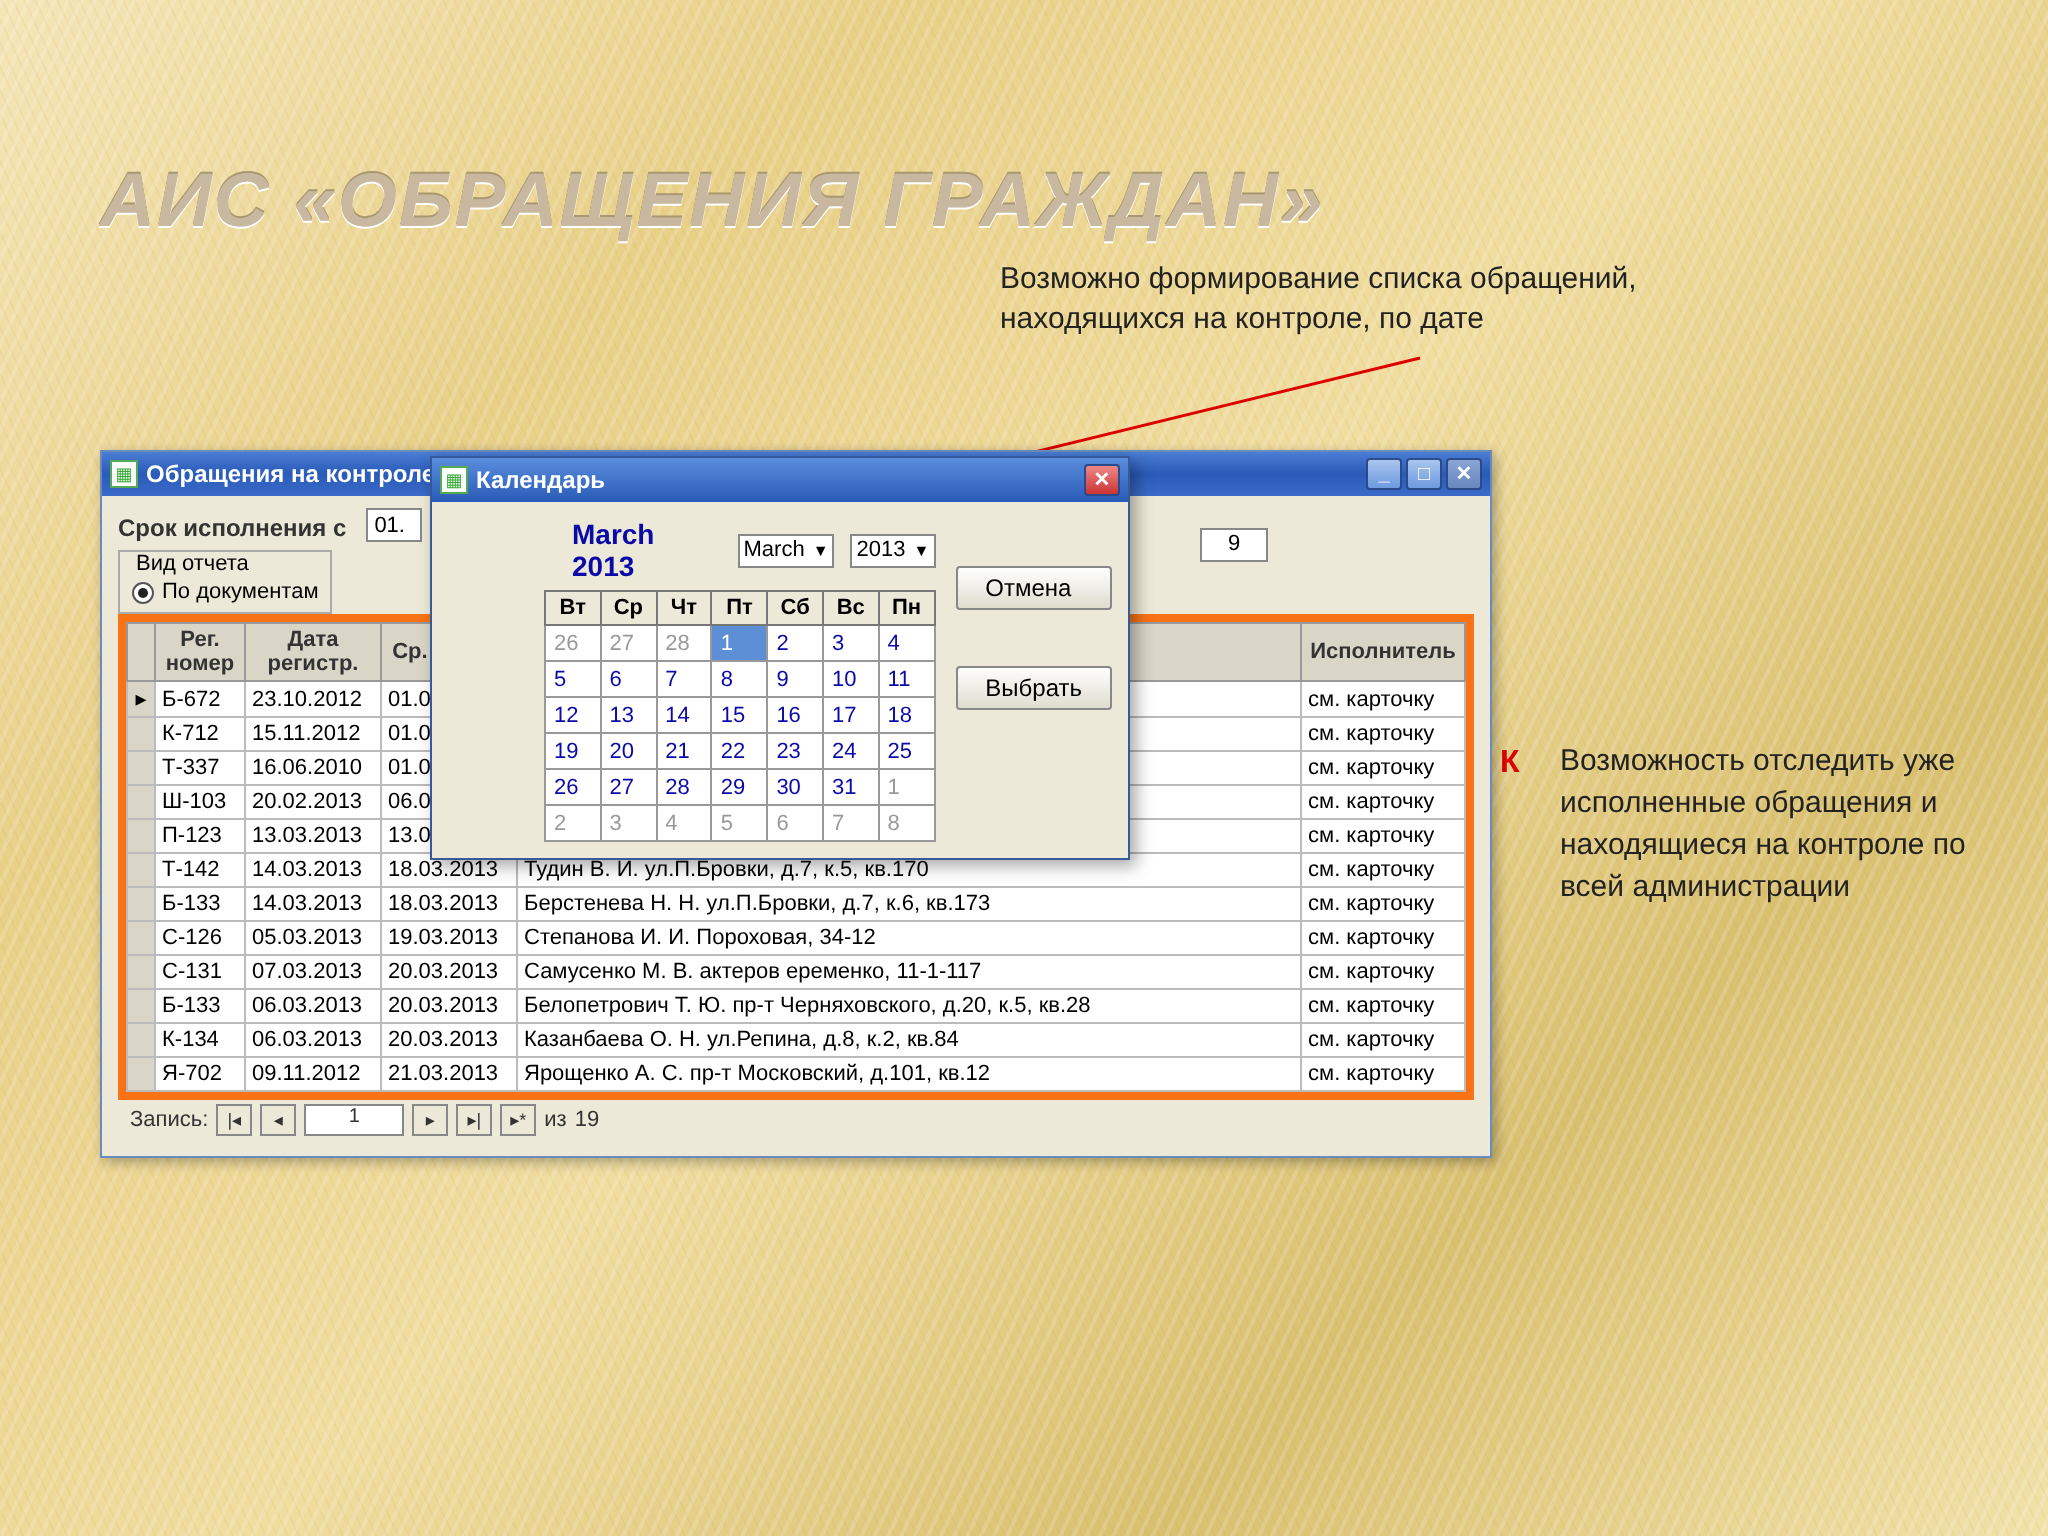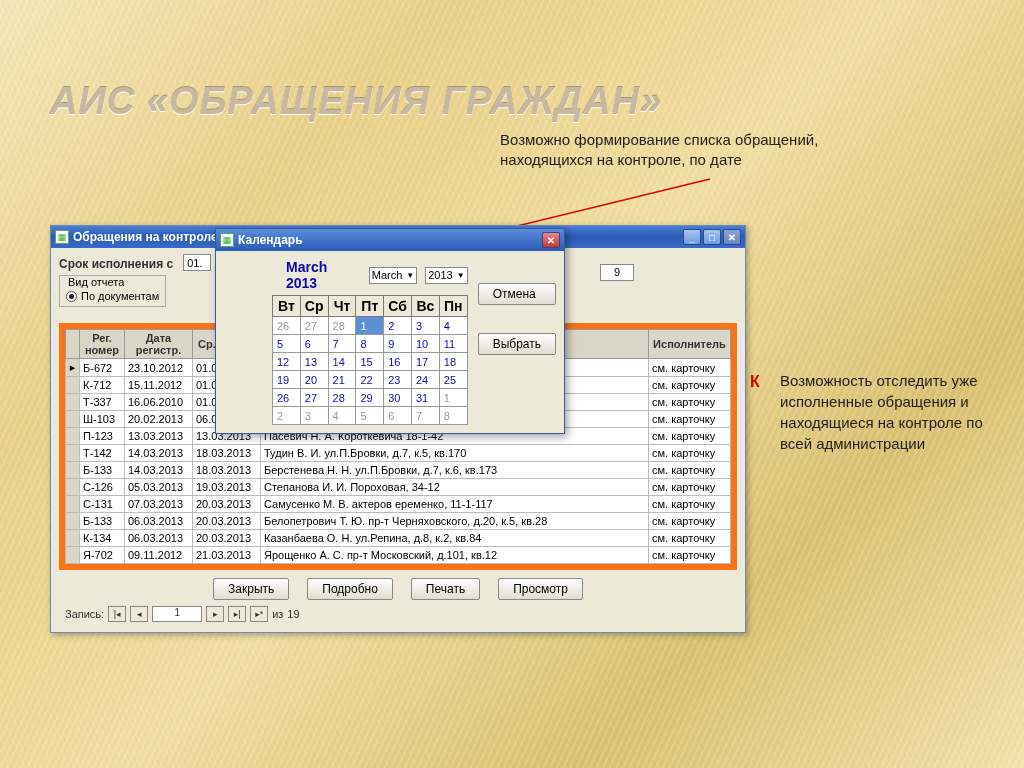--- a/index.html
+++ b/index.html
@@ -47,21 +47,21 @@
 
   .toprow { display:flex; align-items:flex-end; gap:10px; margin-bottom:4px;}
   .label-bold { font-weight:bold; font-size:12px; color:#333;}
   .field { background:#fff; border:1px solid #888; padding:1px 3px; font-size:11px; height:17px; line-height:14px;}
   .group-b { border:1px solid #aaa; background:#ece9d8; padding:2px 6px 4px; display:inline-block;}
   .group-t { font-size:11px; font-weight:normal; position:relative; top:-2px; background:#ece9d8; padding:0 2px;}
   .radio { display:flex; align-items:center; gap:4px; font-size:11px;}
   .radio .dot { width:11px; height:11px; border:1px solid #555; border-radius:50%; background:#fff; display:flex; align-items:center; justify-content:center;}
   .radio .dot.on::after { content:''; width:5px; height:5px; background:#222; border-radius:50%;}
 
-  .grid-container { margin-top:16px; border:6px solid #f97316;}
+  .grid-container { margin-top:0; border:4px solid #f97316;}
   table.grid { border-collapse:collapse; width:100%; background:#fff; font-size:11px;}
   table.grid th { background:#d9d5c7 ; border:1px solid #999; padding:2px 3px; font-weight:bold; color:#333; font-size:11px; text-align:center;}
   table.grid td { border:1px solid #bbb; padding:2px 3px; white-space:nowrap;}
   table.grid tr td:first-child { background:#d9d5c7; width:14px; text-align:center;}
   table.grid td.desc { max-width:260px; overflow:hidden; text-overflow:ellipsis;}
   .col-reg{width:45px;} .col-date{width:68px;} .col-srok{width:68px;}
   .col-exec{width:82px;}
 
   .btnrow { display:flex; gap:18px; justify-content:center; padding:8px 0 4px;}
   .btn { border:1px solid #888; background: linear-gradient(#fefefe,#e0ddcf); padding:3px 14px; font-size:12px; cursor:pointer; border-radius:2px;}
@@ -77,21 +77,21 @@
     font-size:11px;
   }
   .dlg .titlebar { background: linear-gradient(#5a8ddc,#2a5bb8);}
   .dlg-body { padding:8px; display:flex; gap:10px;}
   .cal-left { flex:1;margin-left:48px;}
   .monthline { display:flex; align-items:center; gap:8px; margin-bottom:4px; padding-left:14px;}
   .monthtitle { color:#0a0aa8; font-weight:bold; font-size:14px;}
   .ddl { border:1px solid #888; background:#fff; font-size:11px; padding:0 2px; height:17px; display:flex; align-items:center;}
   .ddl::after { content:'▼'; font-size:8px; margin-left:4px;}
   table.cal { border-collapse:collapse; background:#fff; width:100%;}
-  table.cal th { border:1px solid #777; background:#ece9d8; padding:2px 0; font-size:14px; width:14.28%;}
+  table.cal th { border:1px solid #777; background:#ece9d8; padding:2px 0; font-size:11px; width:14.28%;}
   table.cal td { border:1px solid #999; padding:2px 4px; font-size:11px; color:#0a0aa8; height:18px;}
   table.cal td.dim { color:#999;}
   table.cal td.sel { background:#5c8fd6; color:#fff;}
   .cal-right { display:flex; flex-direction:column; gap:28px; padding-top:24px;}
   .spacer9 { width:34px; background:#fff; border:1px solid #888; height:17px; text-align:center; line-height:15px; position:absolute; top:264px; left:600px; font-size:11px;}
 </style>
 </head>
 <body class="bg-texture">
 
 <div class="slide-title">АИС «ОБРАЩЕНИЯ ГРАЖДАН»</div>
@@ -237,26 +237,20 @@
               <td>Я-702</td>
               <td>09.11.2012</td>
               <td>21.03.2013</td>
               <td class="desc">Ярощенко А. С. пр-т Московский, д.101, кв.12</td>
               <td>см. карточку</td>
             </tr>
           </tbody>
       </table>
     </div>
 
-    <div class="btnrow">
-      <div class="btn">Закрыть</div>
-      <div class="btn">Подробно</div>
-      <div class="btn">Печать</div>
-      <div class="btn">Просмотр</div>
-    </div>
     <div class="recordnav">
       <span>Запись:</span>
       <div class="navb">|◂</div>
       <div class="navb">◂</div>
       <div class="navinp">1</div>
       <div class="navb">▸</div>
       <div class="navb">▸|</div>
       <div class="navb">▸*</div>
       <span>из</span>
       <span>19</span>

